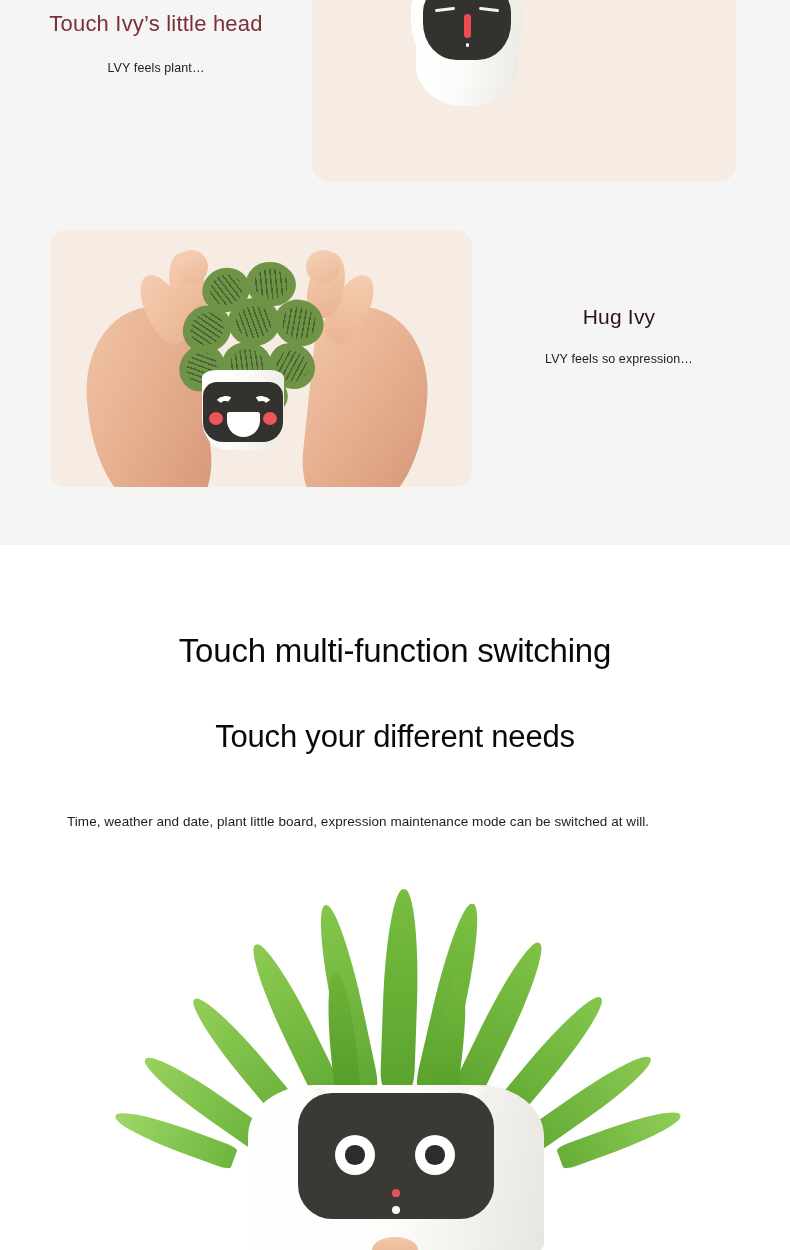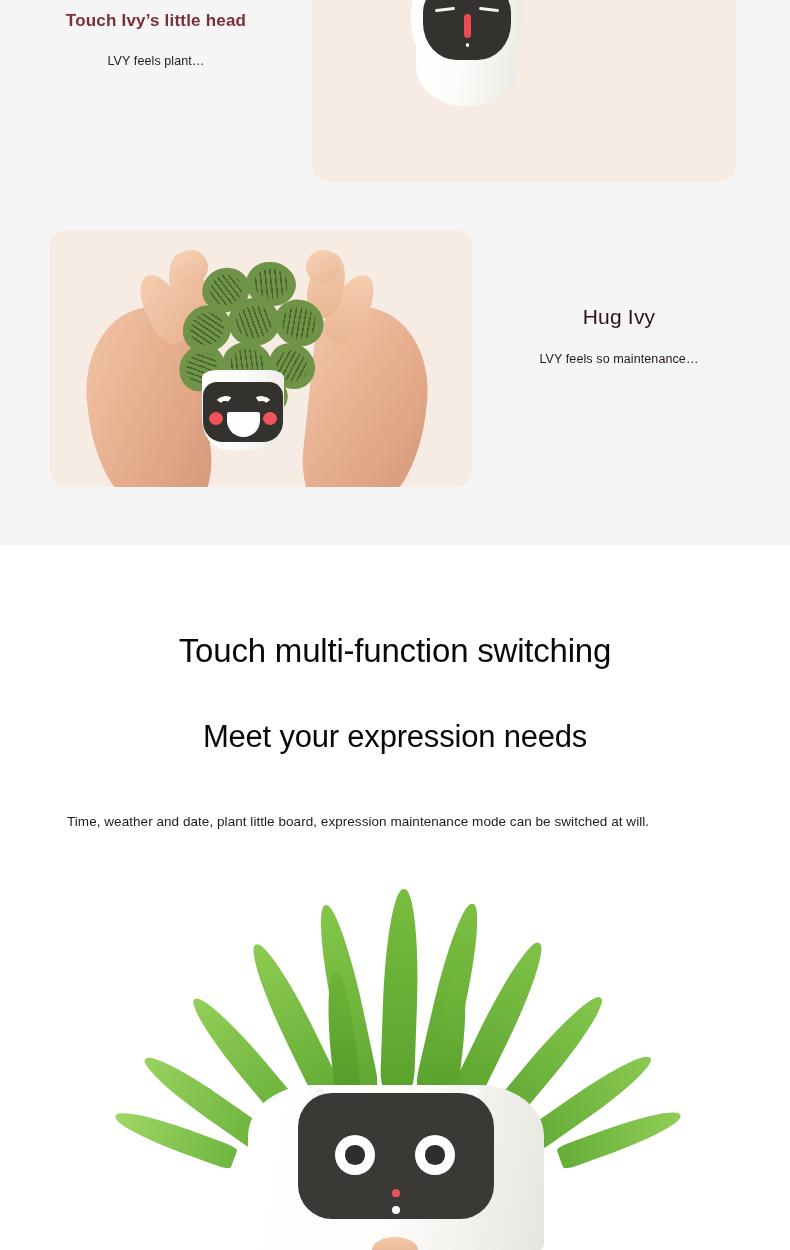--- a/index.html
+++ b/index.html
@@ -29,22 +29,22 @@
   }
 
   
   .row-touch-text {
     position: absolute;
     left: 0; top: 10px;
     width: 312px;
     text-align: center;
   }
   .row-touch-text .feature-title {
-    font-size: 17px;
-    font-weight: 700;
+    font-size: 22px;
+    font-weight: 400;
     color: #7a3038;
     letter-spacing: .2px;
     line-height: 1.3;
   }
   .row-touch-text .feature-sub {
     margin-top: 22px;
     font-size: 12.5px;
     font-weight: 400;
     color: #222222;
     letter-spacing: .1px;
@@ -308,28 +308,28 @@
           <div class="eye-arc" style="left:49px;top:14px;width:20px;height:17px;transform:rotate(10deg);"></div>
           <div class="cheek" style="left:6px;top:30px;width:14px;height:13px;"></div>
           <div class="cheek" style="left:60px;top:30px;width:14px;height:13px;"></div>
           <div class="smile-mouth" style="left:24px;top:30px;width:33px;height:25px;"></div>
         </div>
       </div>
     </div>
 
     <div class="row-hug-text">
       <div class="feature-title">Hug Ivy</div>
-      <div class="feature-sub">LVY feels so maintenance…</div>
+      <div class="feature-sub">LVY feels so expression…</div>
     </div>
   </section>
 
   <section class="screen-section">
 
     <h2 class="screen-heading-1">Touch multi-function switching</h2>
-    <h2 class="screen-heading-2">Meet your expression needs</h2>
+    <h2 class="screen-heading-2">Touch your different needs</h2>
     <p class="screen-desc">Time, weather and date, plant little board, expression maintenance mode can be switched at will.</p>
 
     <div class="panel-screenshow">
       <div class="art" style="left:0;top:0;width:790px;height:375px;">
 
         <div class="leaf-strap" style="left:380px;top:14px;width:34px;height:200px;background:linear-gradient(180deg,#78bd3f 0%,#5aa32e 100%);transform:rotate(2deg);"></div>
         <div class="leaf-strap" style="left:350px;top:26px;width:30px;height:190px;background:linear-gradient(180deg,#86c74a 0%,#5fa733 100%);transform:rotate(-12deg);"></div>
         <div class="leaf-strap" style="left:414px;top:24px;width:31px;height:192px;background:linear-gradient(180deg,#7cc043 0%,#5aa32e 100%);transform:rotate(13deg);"></div>
         <div class="leaf-strap" style="left:318px;top:52px;width:30px;height:176px;background:linear-gradient(180deg,#8ecb52 0%,#61ab34 100%);transform:rotate(-26deg);"></div>
         <div class="leaf-strap" style="left:446px;top:50px;width:30px;height:178px;background:linear-gradient(180deg,#7fc246 0%,#5ca430 100%);transform:rotate(26deg);"></div>

